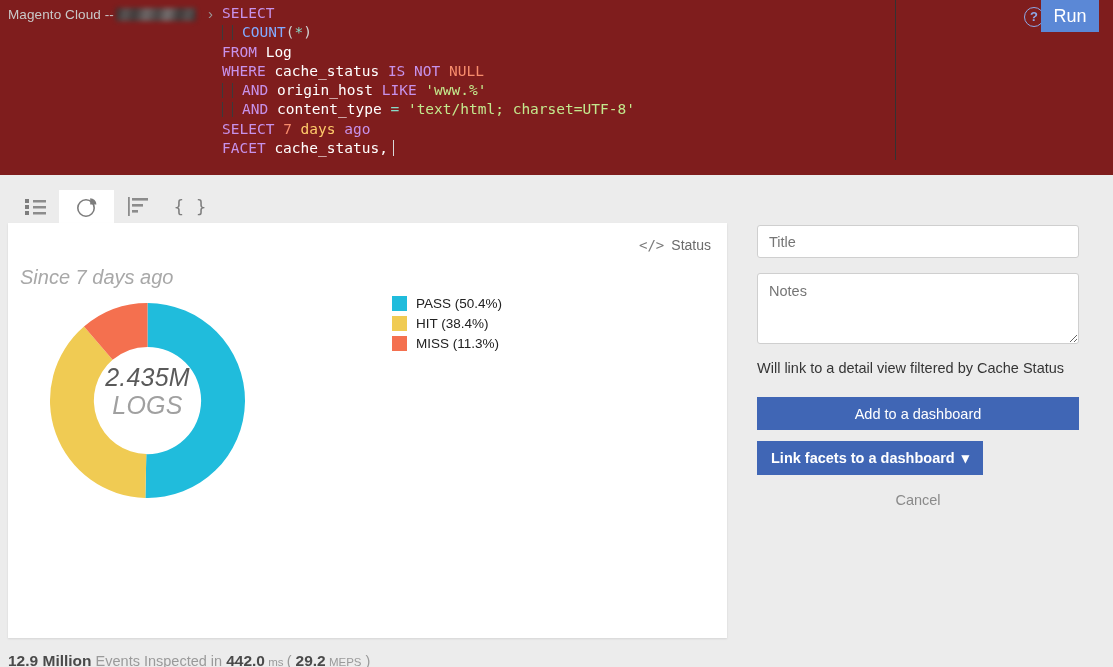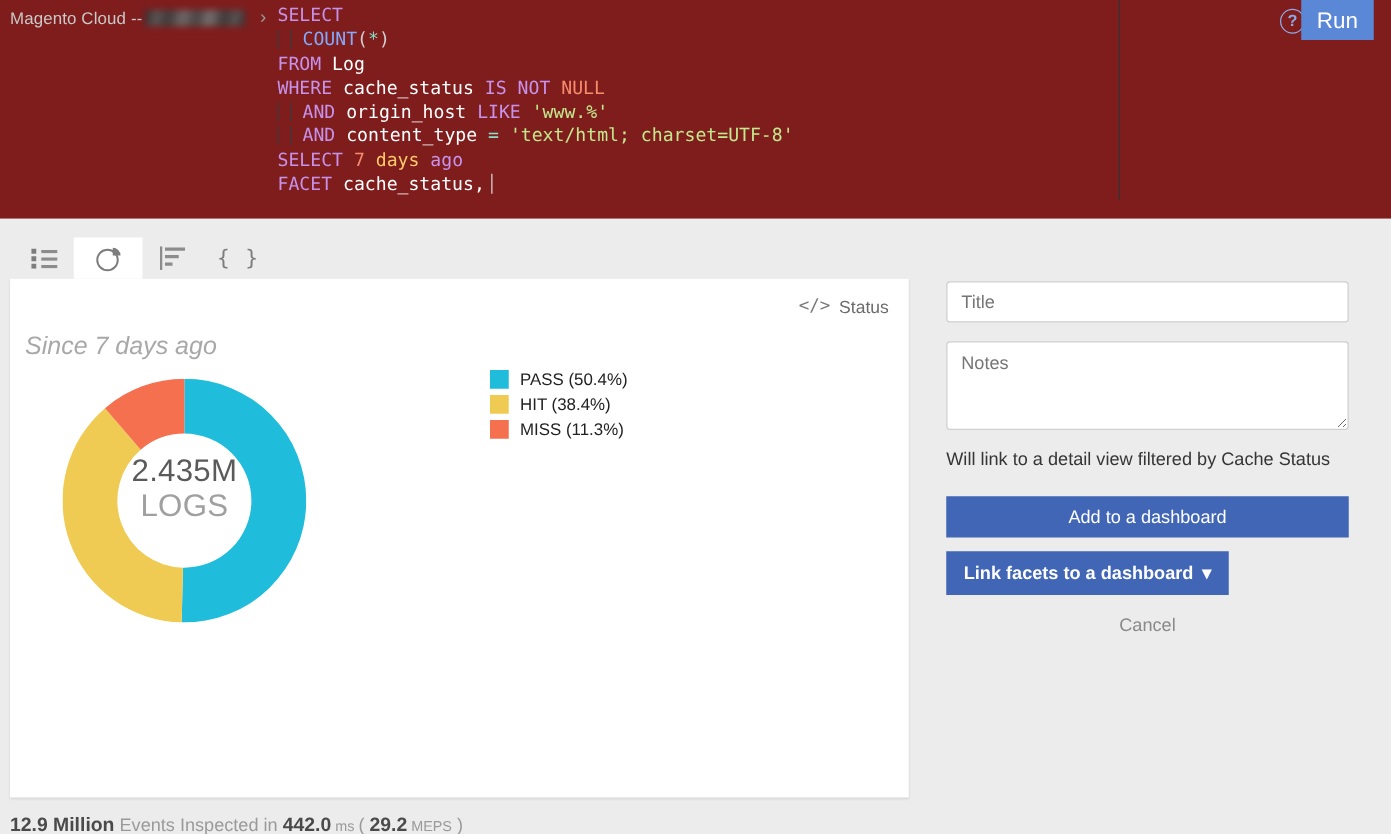--- a/index.html
+++ b/index.html
@@ -151,21 +151,21 @@
   #since-label {
     position: absolute;
     left: 12px; top: 43px;
     font-size: 20px;
     color: #a8a8a8;
     font-style: italic;
   }
   #donut-wrap {
     position: absolute;
     left: 42px; top: 80px;
-    width: 195px; height: 195px;
+    width: 195px; height: 195px; font-style: italic;
   }
   #donut-center-value {
     position: absolute;
     left: 0; right: 0; top: 60px;
     text-align: center;
     font-size: 25px;
     color: #5a5a5a;
     letter-spacing: .2px;
   }
   #donut-center-unit {

